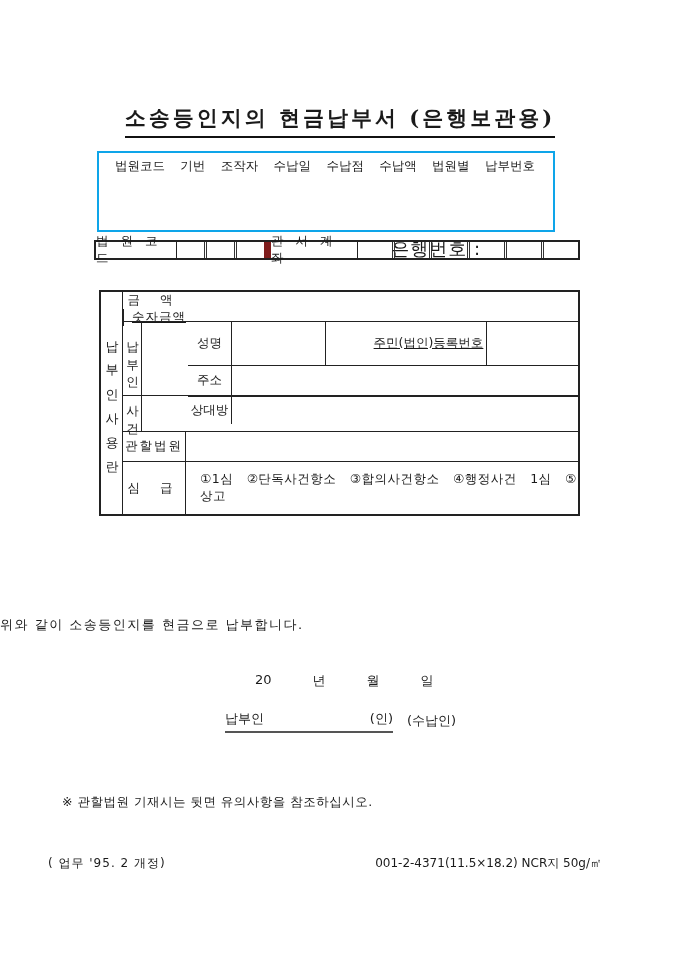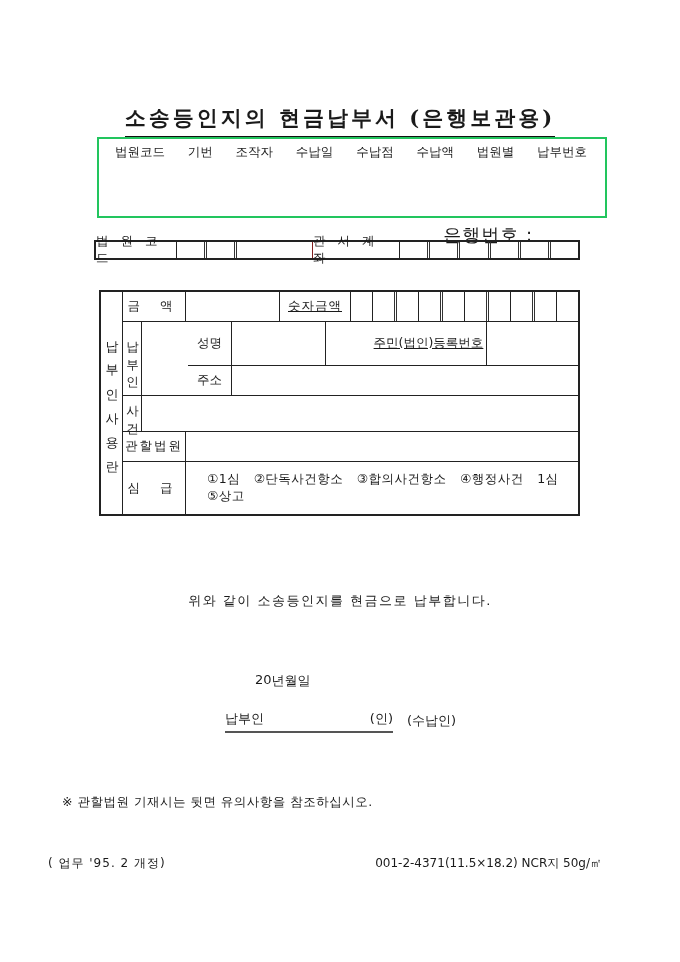--- a/index.html
+++ b/index.html
@@ -12,29 +12,29 @@
 
   
   .title-wrap{top:74px;left:0;width:680px;text-align:center;}
   .title{
     display:inline-block;font-family:"DejaVu Serif","Liberation Serif",serif;
     font-size:21px;font-weight:bold;letter-spacing:3px;
     border-bottom:2px solid #111;padding-bottom:4px;margin-top:30px;
   }
 
   
-  .bank-box{left:97px;top:137px;width:510px;height:81px;border:2px solid #22c55e;box-sizing:border-box;}
+  .bank-box{left:97px;top:151px;width:458px;height:81px;border:2px solid #0ea5e9;box-sizing:border-box;}
   .bank-headers{display:flex;justify-content:space-between;padding:5px 18px 0 16px;font-size:12.5px;}
   .bank-no{position:absolute;right:72px;top:53px;font-size:18px;letter-spacing:1px;margin-top:31px;}
 
   
   .code-row{left:94px;top:240px;width:486px;height:20px;border:2px solid #222;box-sizing:border-box;display:flex;align-items:stretch;font-size:12.5px;}
   .code-row .lblcell{display:flex;align-items:center;justify-content:center;letter-spacing:4px;}
   .code-row .l1{width:80px;}
-  .code-row .l2{width:86px;border-left:1px solid #7f1d1d;margin-left:48px;}
+  .code-row .l2{width:86px;border-left:7px solid #7f1d1d;}
   .code-row .cell{border-left:1px solid #222;}
   .code-row .cell + .cell{border-left:3px double #333;}
   .code-row .cc{width:27px;}
   .code-row .oc{flex:1;}
 
   
   .main-table{left:99px;top:290px;width:481px;height:226px;border:2px solid #222;box-sizing:border-box;display:flex;font-size:12.5px;}
   .vcol-outer{
     width:21px;border-right:1px solid #222;display:flex;align-items:center;justify-content:center;
     writing-mode:vertical-lr;text-orientation:upright;letter-spacing:11px;font-size:13px;
@@ -45,41 +45,41 @@
   .lbl{display:flex;align-items:center;justify-content:center;}
   .w62{width:62px;letter-spacing:8px;}
   .w44{width:43px;}
   .val{border-left:1px solid #222;}
   .grow{flex:1;}
   .w93{width:93px;}
   .lbl2{border-left:1px solid #222;display:flex;align-items:center;justify-content:center;text-decoration:underline;}
   .w70{width:70px;letter-spacing:1px;}
   .w115{width:115px;padding-left:45px;}
   .sp6{letter-spacing:6px;}
-  .r1{height:29px;}
+  .r1{height:29px;flex-direction:column;}
   .r2{height:43px;}
   .r3{height:29px;}
   .r4{height:27px;}
   .r5{height:27px;}
   .r6{height:29px;}
   .r7{flex:1;}
   .minis{flex:1;display:flex;}
   .mcell{flex:1;border-left:1px solid #222;}
   .mcell:nth-child(odd):not(:first-child){border-left:3px double #333;}
   .group{display:flex;}
   .vcol-sub{
     width:18px;border-right:1px solid #222;display:flex;align-items:center;justify-content:center;
     writing-mode:vertical-lr;text-orientation:upright;letter-spacing:5px;font-size:12.5px;
   }
   .group-inner{flex:1;display:flex;flex-direction:column;margin-left:46px;}
-  .opts{flex:1;display:flex;align-items:center;padding-left:21px;border-left:1px solid #222;word-spacing:9px;letter-spacing:0.5px;}
-
-  
-  .statement{top:592px;left:0;width:680px;text-align:center;font-size:13px;letter-spacing:1.5px;}
-  .date-line{top:672px;left:255px;display:flex;font-size:13px;}
+  .opts{flex:1;display:flex;align-items:center;padding-left:14px;border-left:1px solid #222;word-spacing:9px;letter-spacing:0.5px;}
+
+  
+  .statement{top:616px;left:0;width:680px;text-align:left;font-size:13px;letter-spacing:1.5px;}
+  .date-line{top:672px;left:255px;display:flex;gap:41px;font-size:13px;}
   .sig-line{top:710px;left:225px;font-size:13px;display:flex;align-items:flex-end;}
   .sig-underline{
     display:inline-flex;justify-content:space-between;align-items:flex-end;
     width:168px;border-bottom:2px solid #555;padding-bottom:3px;
   }
   .sig-recv{margin-left:14px;padding-bottom:3px;}
   .notes{top:791px;left:62px;font-size:12.5px;line-height:22px;letter-spacing:0.5px;}
   .footer-left{top:855px;left:48px;font-size:12px;letter-spacing:1px;}
   .footer-right{top:855px;right:78px;font-size:12px;}
 </style>
@@ -152,20 +152,24 @@
         <div class="trow r3 bt">
           <div class="lbl w44">주소</div>
           <div class="val grow"></div>
         </div>
       </div>
     </div>
 
     <div class="group bt">
       <div class="vcol-sub">사건</div>
       <div class="group-inner">
+        <div class="trow r5 bt">
+          <div class="lbl w44">상대방</div>
+          <div class="val grow"></div>
+        </div>
       </div>
     </div>
 
     <div class="trow r6 bt">
       <div class="lbl w62" style="letter-spacing:2px;">관할법원</div>
       <div class="val grow"></div>
     </div>
 
     <div class="trow r7 bt">
       <div class="lbl w62">심 급</div>

